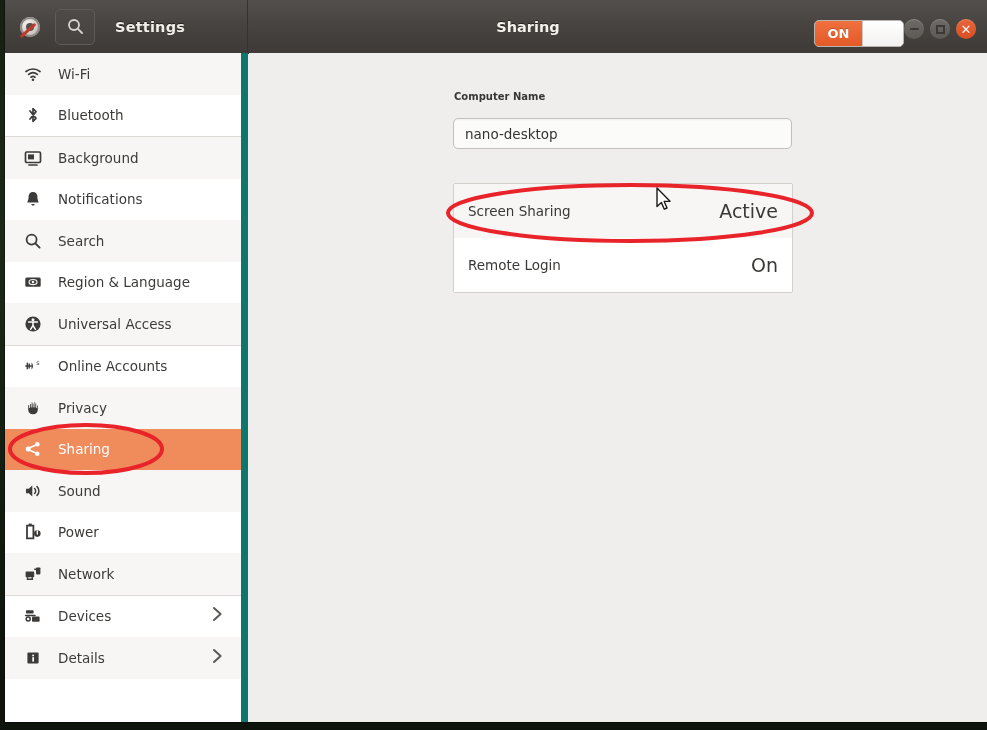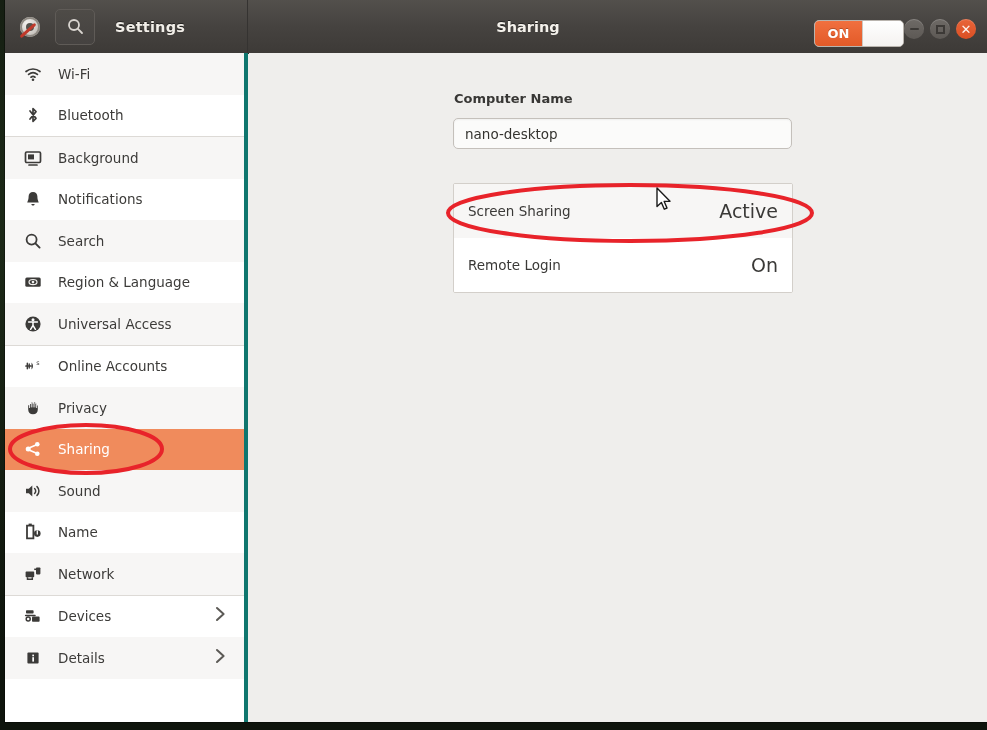--- a/index.html
+++ b/index.html
@@ -141,21 +141,21 @@
   .wbtn.close { background: linear-gradient(180deg,#e8653a 0%,#db4f23 100%); }
   .wbtn .glyph-line { width: 9px; height: 2px; background: #3c3936; border-radius: 1px; }
   .wbtn .glyph-sq { width: 9px; height: 9px; border: 2px solid #3c3936; box-sizing: border-box; }
   .wbtn .glyph-x { color: #fdf2ee; font-size: 13px; line-height: 13px; font-weight: bold; }
 
   
   #sidebar {
     position: absolute; left: 0; top: 53px;
     width: 243px; height: 669px;
     background: #ffffff;
-    border-right: 4px solid #0f766e;
+    border-right: 7px solid #0f766e;
     box-sizing: border-box;
     overflow: hidden;
   }
   .sb-item {
     height: 41.5px;
     display: flex; align-items: center;
     padding-left: 17px;
     box-sizing: border-box;
     cursor: pointer;
     position: relative;
@@ -185,21 +185,21 @@
   }
 
   
   #content {
     position: absolute; left: 244px; top: 53px;
     width: 738px; height: 669px;
     background: #efeeec;
   }
   #comp-name-label {
     position: absolute; left: 205px; top: 38px;
-    font-size: 13px; font-weight: bold; color: #383735;
+    font-size: 10px; font-weight: bold; color: #383735;
   }
   #comp-name-input {
     position: absolute; left: 204px; top: 65px;
     width: 339px; height: 31px;
     box-sizing: border-box;
     background: #fbfbfa;
     border: 1px solid #c4c0bb;
     border-radius: 5px;
     font-family: "DejaVu Sans", "Liberation Sans", sans-serif;
     font-size: 13.5px;
@@ -415,21 +415,21 @@
 
       <div class="sb-item plain">
         <span class="sb-icon">
           <svg width="18" height="18" viewBox="0 0 18 18">
             <path d="M3 2.6 L3 15.4 L9.4 15.4 L9.4 2.6 Z" fill="none" stroke="#3c3b39" stroke-width="1.8"></path>
             <path d="M4.6 1.4 L7.8 1.4" stroke="#3c3b39" stroke-width="1.6"></path>
             <circle cx="13.3" cy="10.6" r="3.3" fill="#3c3b39"></circle>
             <path d="M13.3 8 L13.3 11" stroke="#fff" stroke-width="1.3" stroke-linecap="round"></path>
           </svg>
         </span>
-        <span class="sb-label">Name</span>
+        <span class="sb-label">Power</span>
       </div>
 
       <div class="sb-item alt">
         <span class="sb-icon">
           <svg width="18" height="18" viewBox="0 0 18 18">
             <rect x="1.6" y="6.6" width="8.6" height="5.6" rx="0.8" fill="#3c3b39"></rect>
             <path d="M3.5 12.2 L3.5 14.3 L8.3 14.3 L8.3 12.2" fill="none" stroke="#3c3b39" stroke-width="1.5"></path>
             <rect x="12" y="2.4" width="4.4" height="7" rx="0.8" fill="#3c3b39"></rect>
             <path d="M10.2 4.3 L14.2 4.3" stroke="#3c3b39" stroke-width="1.5"></path>
           </svg>

